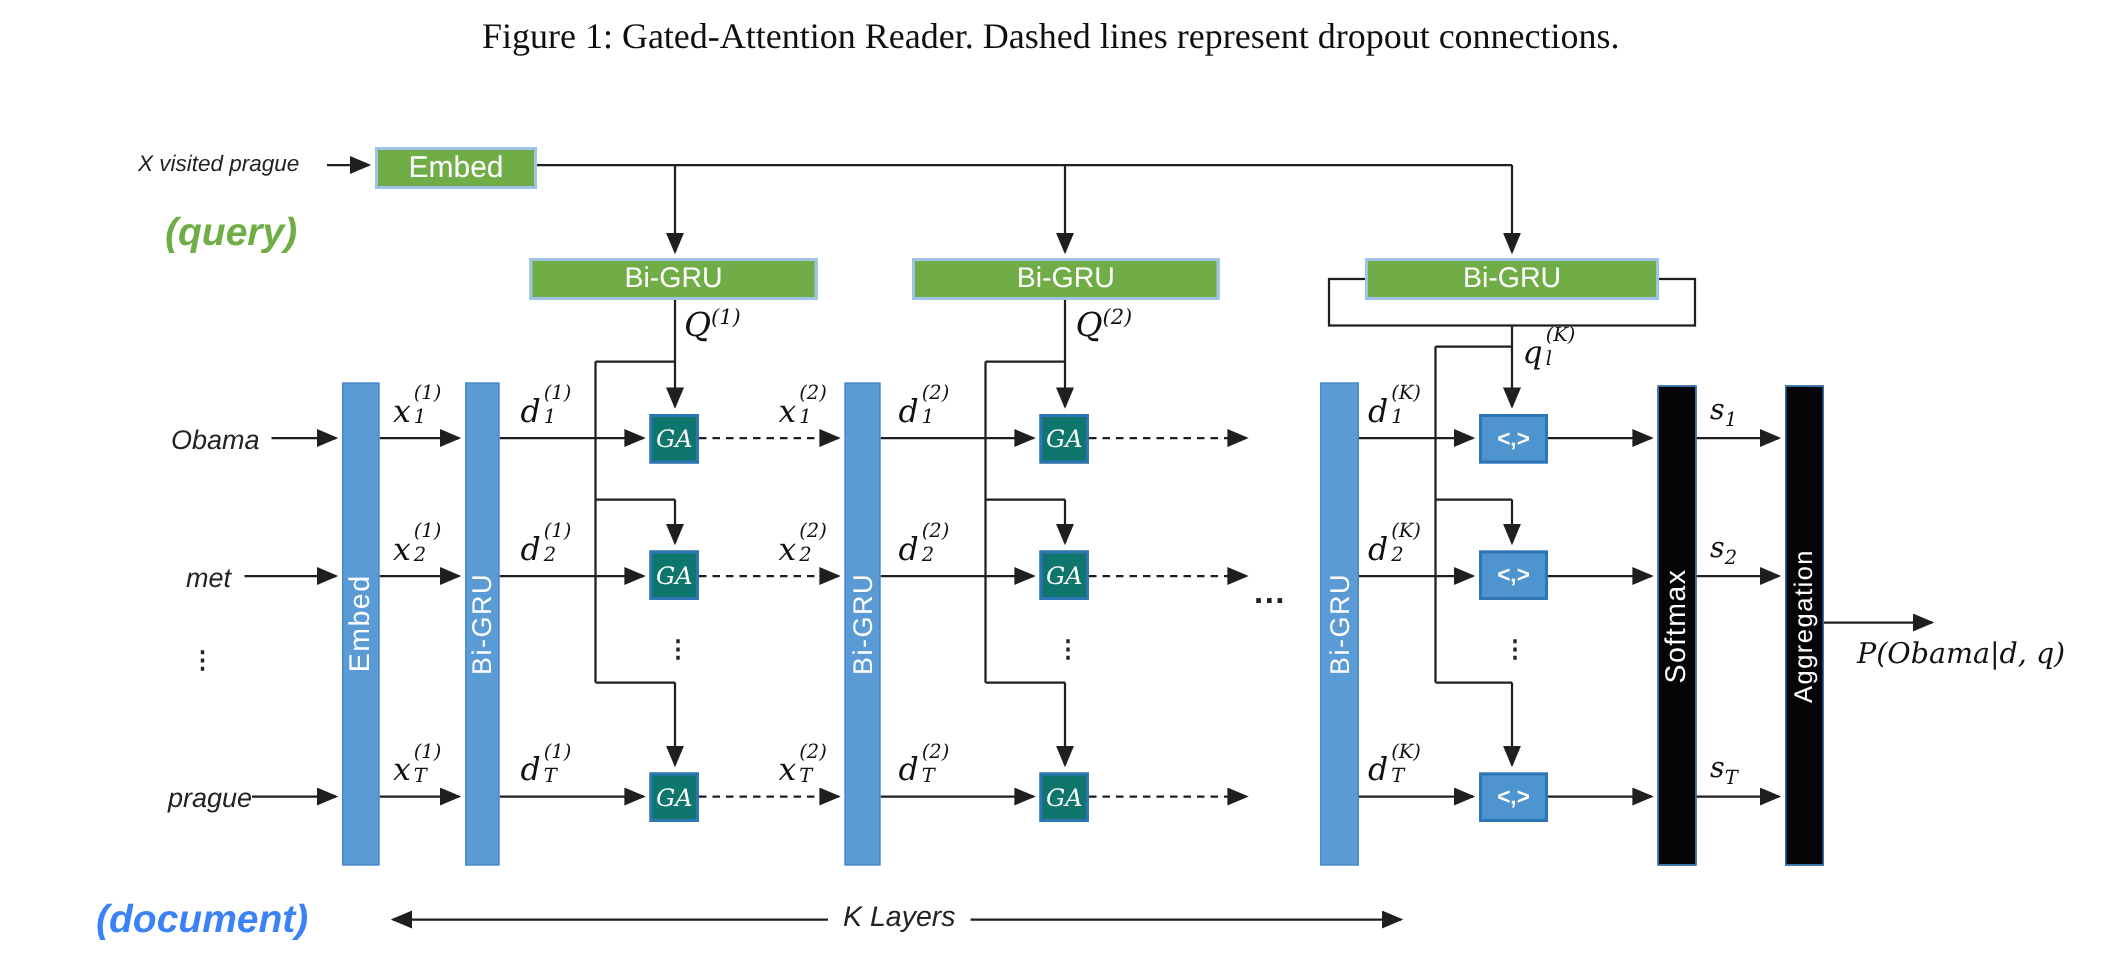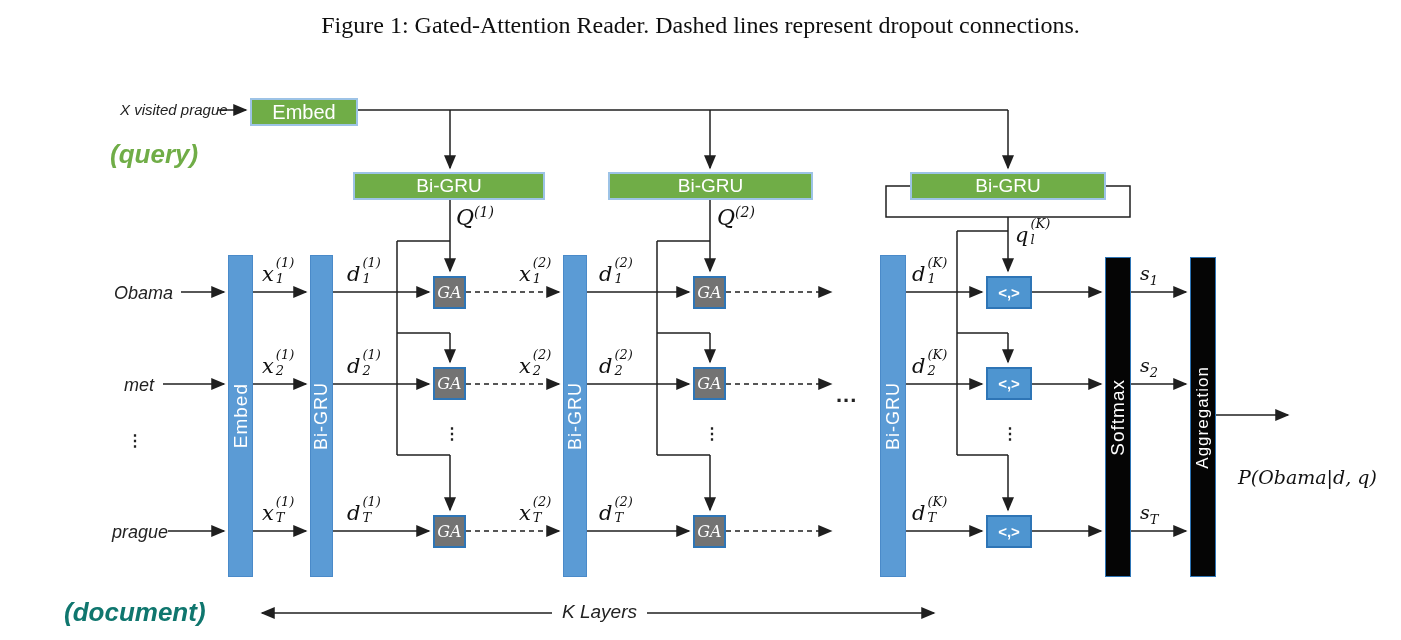--- a/index.html
+++ b/index.html
@@ -10,45 +10,45 @@
   .title{left:0;right:0;top:12px;text-align:center;font-family:"Liberation Serif",serif;
          font-size:24px;color:#0f0f0f;}
   
   .gbox{position:absolute;z-index:1;background:#70AD47;border:2px solid #9DC3E6;box-sizing:border-box;
         display:flex;align-items:center;justify-content:center;color:#fff;font-size:20px;}
   .vbox{position:absolute;z-index:1;background:#5B9BD5;border:1px solid #4a8ac9;box-sizing:border-box;
         display:flex;align-items:center;justify-content:center;}
   .vbox span{display:block;writing-mode:vertical-rl;transform:rotate(180deg);color:#fff;
              font-size:19px;letter-spacing:1px;}
   .kbox{background:#050505;border:1px solid #2E75B6;}
-  .gabox{position:absolute;z-index:1;background:#737373;border:2px solid #2E75B6;box-sizing:border-box;
+  .gabox{position:absolute;z-index:1;background:#0f766e;border:2px solid #2E75B6;box-sizing:border-box;
          display:flex;align-items:center;justify-content:center;color:#fff;
          font-family:"DejaVu Serif",serif;font-style:italic;font-size:16px;}
   .inbox{position:absolute;z-index:1;background:#4E95D0;border:2px solid #2E75B6;box-sizing:border-box;
          display:flex;align-items:center;justify-content:center;color:#fff;
          font-weight:bold;font-size:15px;}
   
-  .sent{font-style:italic;font-size:15px;color:#222;margin-left:28px;}
+  .sent{font-style:italic;font-size:15px;color:#222;}
   .seclab{font-style:italic;font-size:26px;font-weight:bold;}
   .word{font-style:italic;font-size:18px;color:#222;}
   .vd{font-size:16px;font-weight:bold;color:#222;line-height:1;}
   .hd{font-size:22px;font-weight:bold;color:#222;line-height:1;letter-spacing:1px;}
   
   .mlabel{position:absolute;z-index:2;display:flex;font-family:"DejaVu Serif",serif;
           font-style:italic;color:#111;}
   .mlabel .b{font-size:21px;line-height:1;margin-top:8px;}
   .mlabel .ss{display:flex;flex-direction:column;font-size:13px;line-height:1;margin-left:2px;font-style:italic;}
   .mlabel .ss .sb{margin-top:3px;}
   .qlabel{position:absolute;z-index:2;font-family:"DejaVu Serif",serif;font-style:italic;
           font-size:22px;color:#111;line-height:1;}
   .qlabel sup{font-size:14px;}
   .slabel{position:absolute;z-index:2;font-family:"DejaVu Serif",serif;font-style:italic;
           font-size:19px;color:#111;line-height:1;}
   .slabel sub{font-size:13px;}
-  .outlab{font-family:"DejaVu Serif",serif;font-style:italic;font-size:19px;color:#111;margin-top:41px;}
+  .outlab{font-family:"DejaVu Serif",serif;font-style:italic;font-size:19px;color:#111;}
   .klay{z-index:2;background:#fff;padding:0 10px;font-style:italic;font-size:19px;color:#222;}
 </style>
 </head>
 <body>
 
 <div id="canvas">
 
   <svg id="wires" width="1401" height="640" viewBox="0 0 1401 640">
     <defs>
       <marker id="ah" markerWidth="11" markerHeight="9" refX="8.5" refY="4" orient="auto-start-reverse">
@@ -158,21 +158,21 @@
     <span class="ss">
         <span>(K)</span>
         <span class="sb">l</span>
       </span>
     </div>
 
   <div class="abs word" style="left:114px;top:283px;">Obama</div>
   <div class="abs word" style="left:124px;top:375px;">met</div>
   <div class="abs vd" style="left:127px;top:433px;">⋮</div>
   <div class="abs word" style="left:112px;top:522px;">prague</div>
-  <div class="abs seclab" style="left:64px;top:597px;color:#0f766e;">(document)</div>
+  <div class="abs seclab" style="left:64px;top:597px;color:#3b82f6;">(document)</div>
 
   <div class="vbox" style="left:228px;top:255px;width:25px;height:322px;">
       <span>Embed</span>
     </div>
   <div class="vbox" style="left:310px;top:255px;width:23px;height:322px;">
       <span style="font-size:18px;">Bi-GRU</span>
     </div>
   <div class="vbox" style="left:563px;top:255px;width:24px;height:322px;">
       <span style="font-size:18px;">Bi-GRU</span>
     </div>

